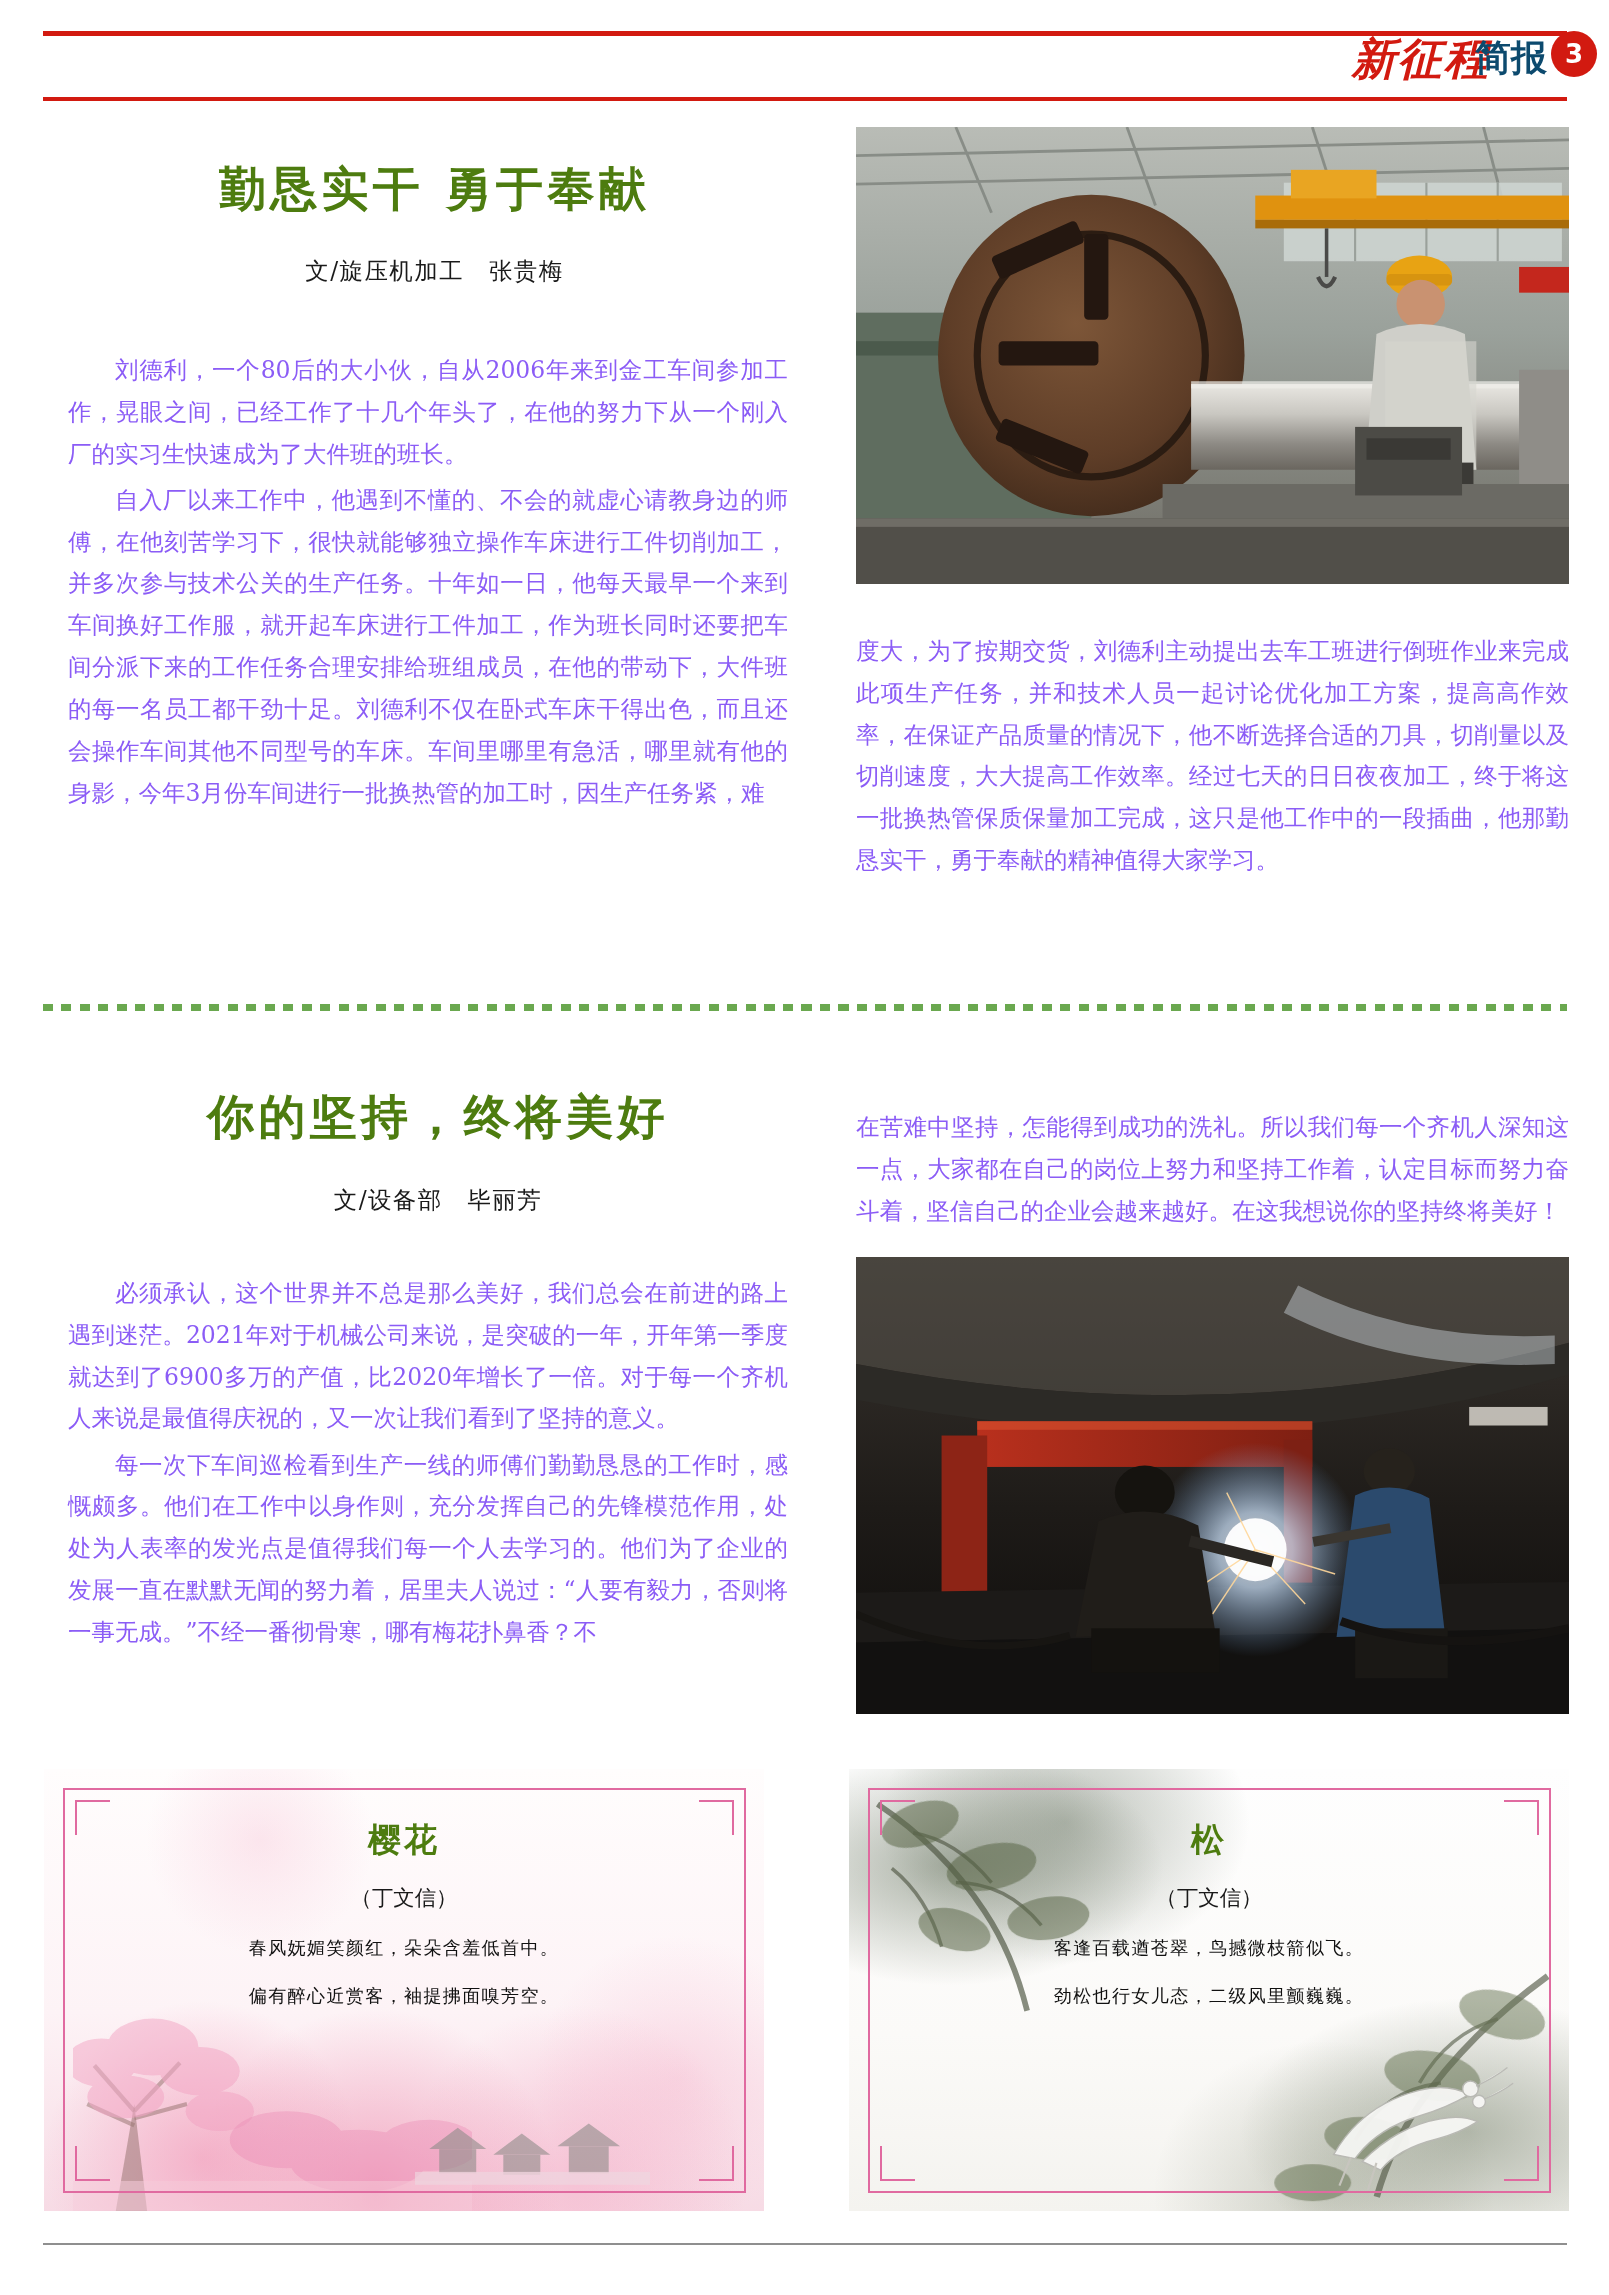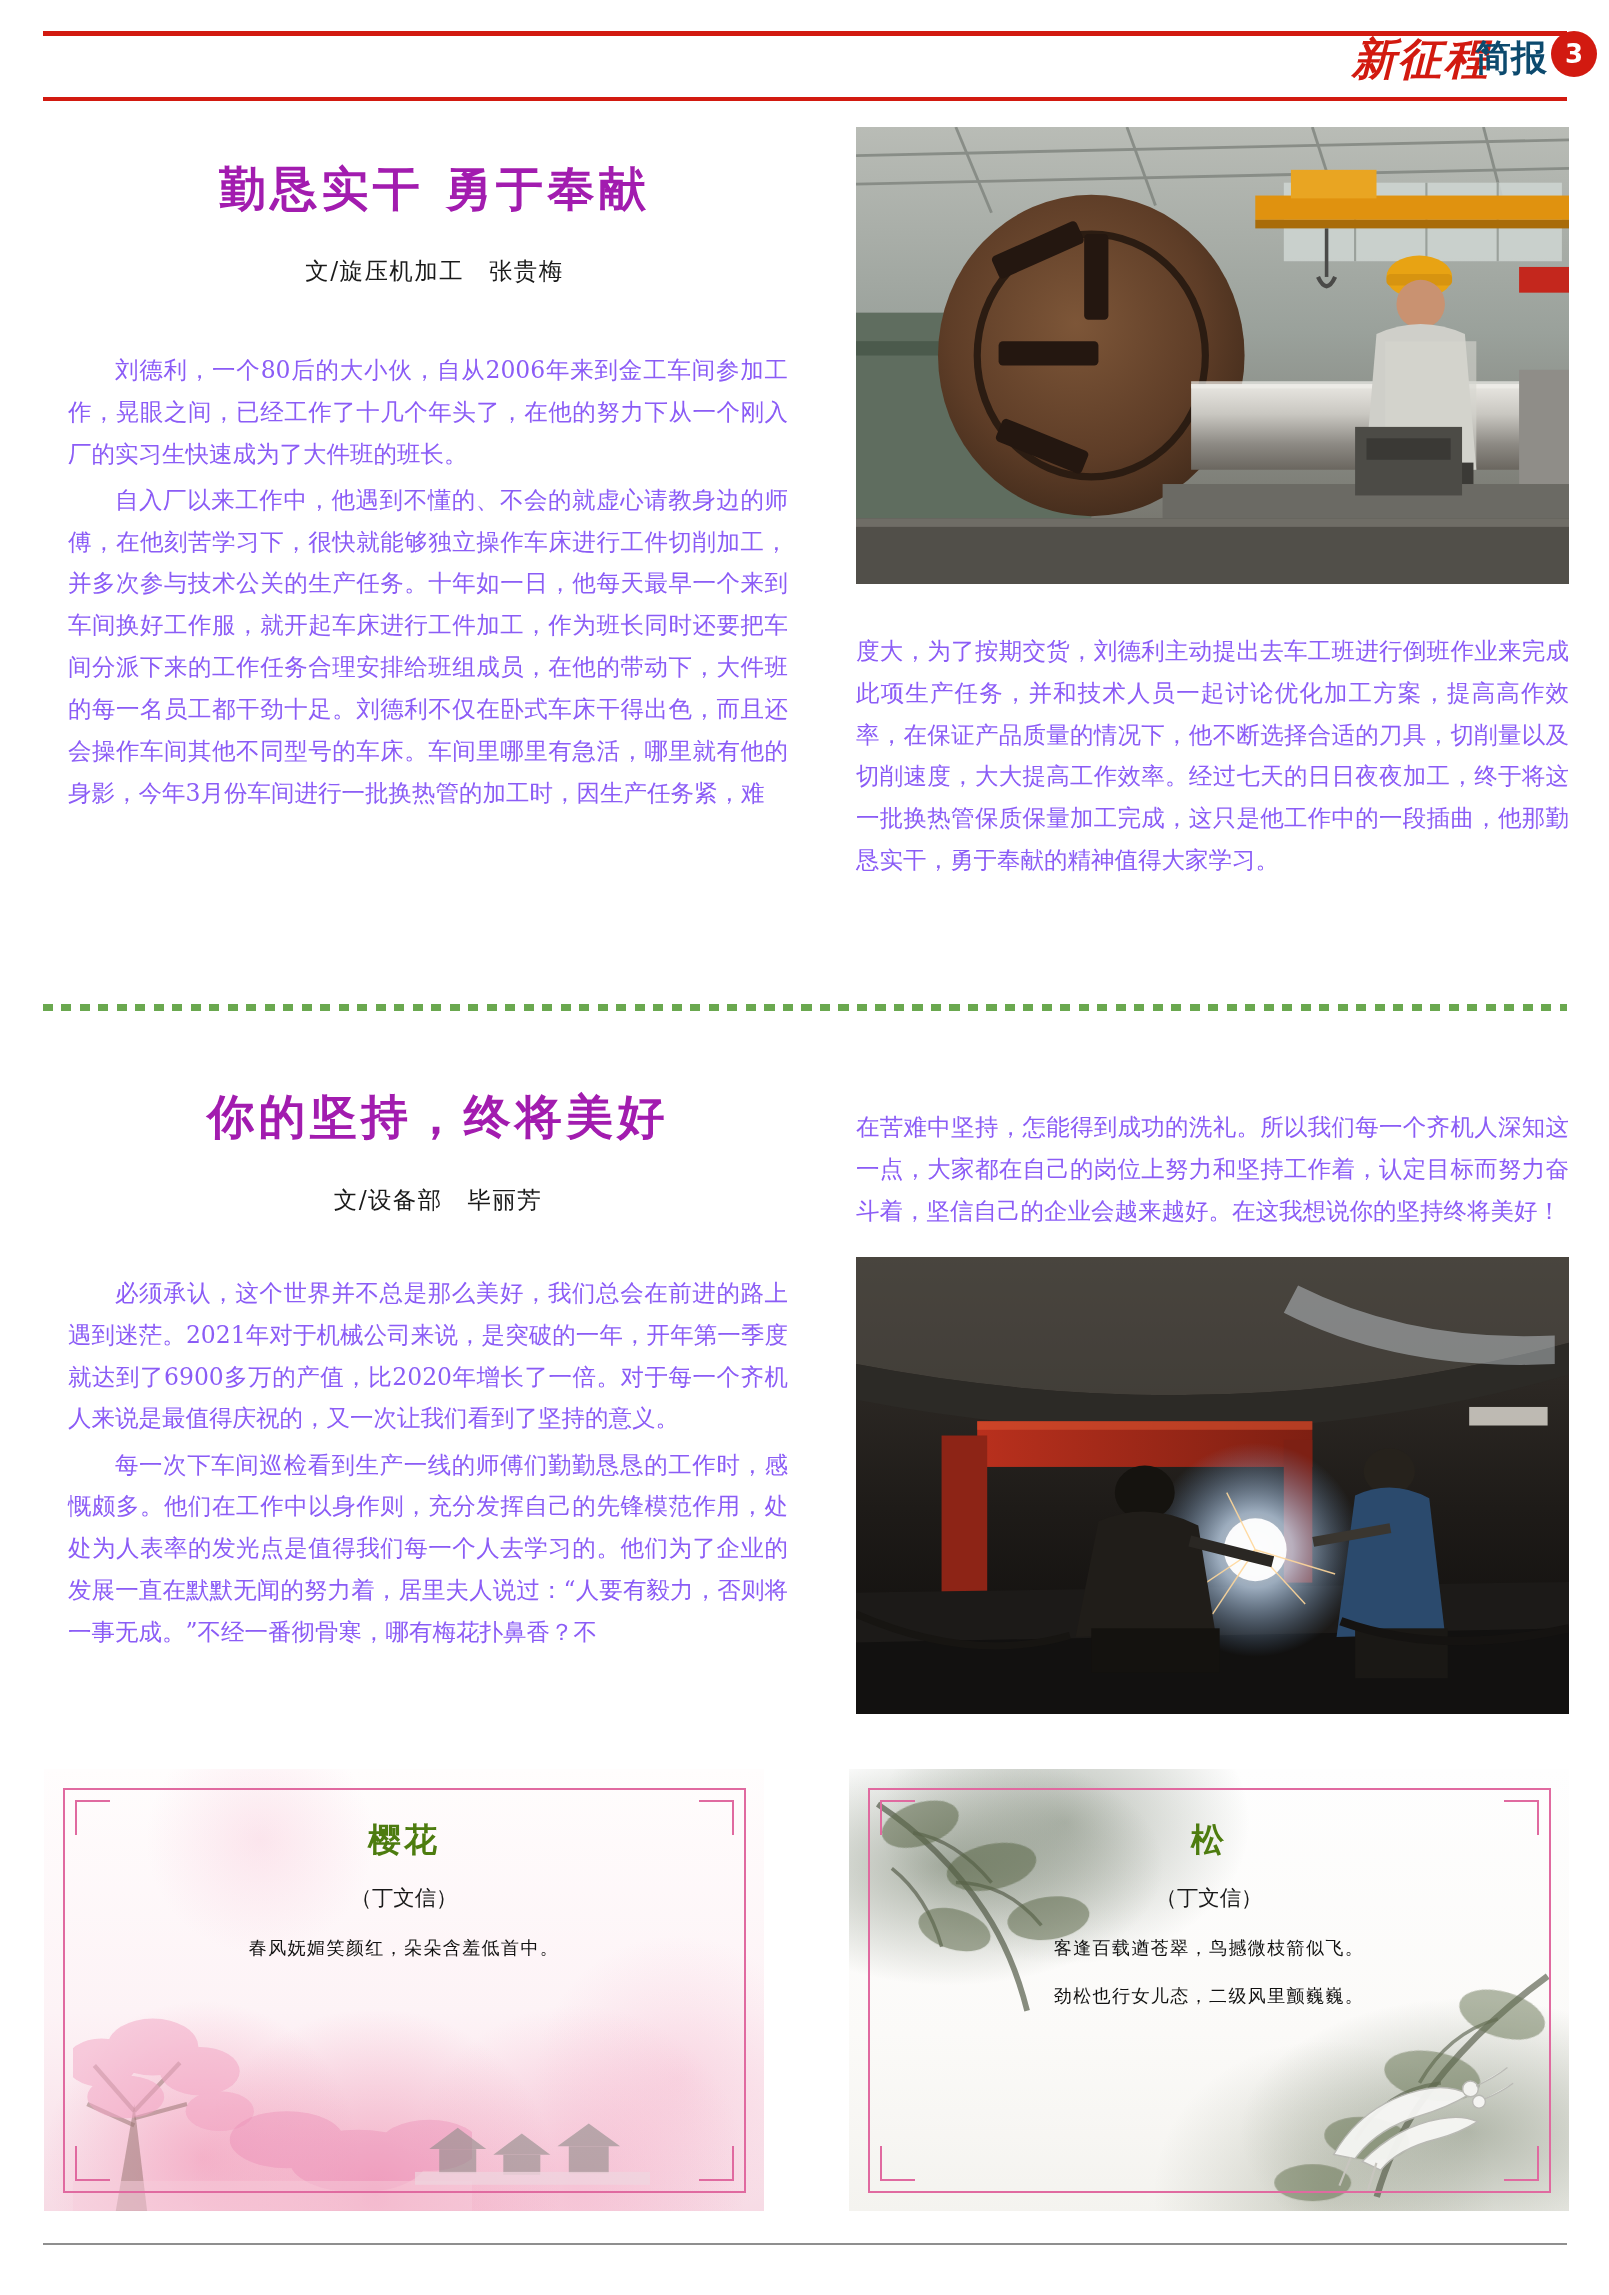--- a/index.html
+++ b/index.html
@@ -82,21 +82,21 @@
   }
 
   
   .cn {
     font-family: "DejaVu Serif", "Liberation Serif", serif;
   }
   .headline {
     font-family: "DejaVu Sans", "Liberation Sans", sans-serif;
     font-size: 47px;
     font-weight: bold;
-    color: #a21caf;
+    color: #4d7c0f;
     text-align: center;
     letter-spacing: 4.3px;
     line-height: 1.1;
   }
   .byline {
     font-family: "DejaVu Serif", "Liberation Serif", serif;
     font-size: 23.5px;
     color: #1a1a1a;
     text-align: center;
     letter-spacing: 1.4px;
@@ -561,20 +561,21 @@
 
     <div class="poem-frame"></div>
     <div class="corner tl"></div>
     <div class="corner tr"></div>
     <div class="corner bl"></div>
     <div class="corner br"></div>
 
     <div class="poem-title">樱花</div>
     <div class="poem-author">（丁文信）</div>
     <div class="poem-line">春风妩媚笑颜红，朵朵含羞低首中。</div>
+    <div class="poem-line">偏有醉心近赏客，袖提拂面嗅芳空。</div>
   </div>
 
   <div class="poem-card poem-right">
     <div class="poem-bg-pine"></div>
 
     <svg class="pine-branch" viewBox="0 0 420 330">
       <path d="M10 20 q90 60 150 150 q40 60 60 140" fill="none" stroke="#4e5642" stroke-width="8" opacity="0.75"></path>
       <path d="M60 60 q60 10 110 70 M120 130 q70 0 120 60 M30 110 q50 40 70 110" fill="none" stroke="#4e5642" stroke-width="5" opacity="0.7"></path>
       <g fill="#53603f" opacity="0.55">
         <ellipse cx="70" cy="48" rx="56" ry="30" transform="rotate(-18 70 48)"></ellipse>

